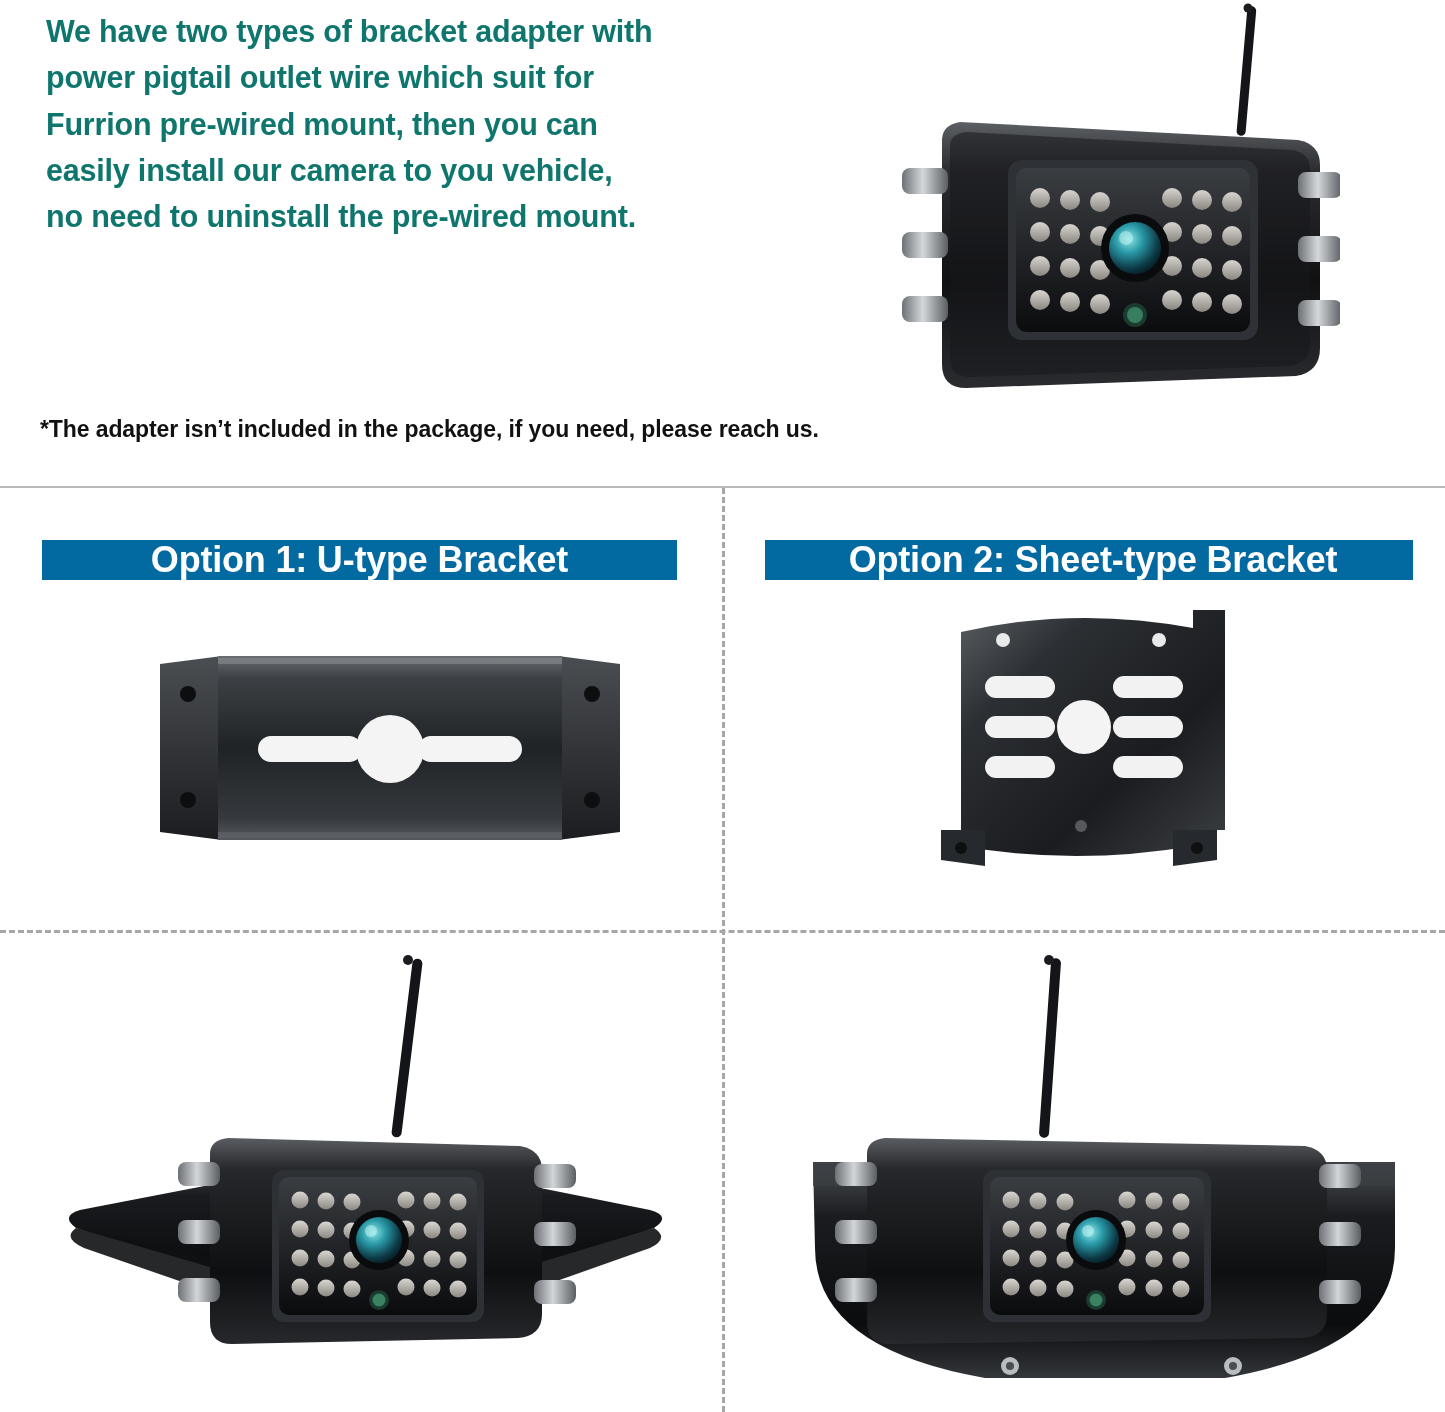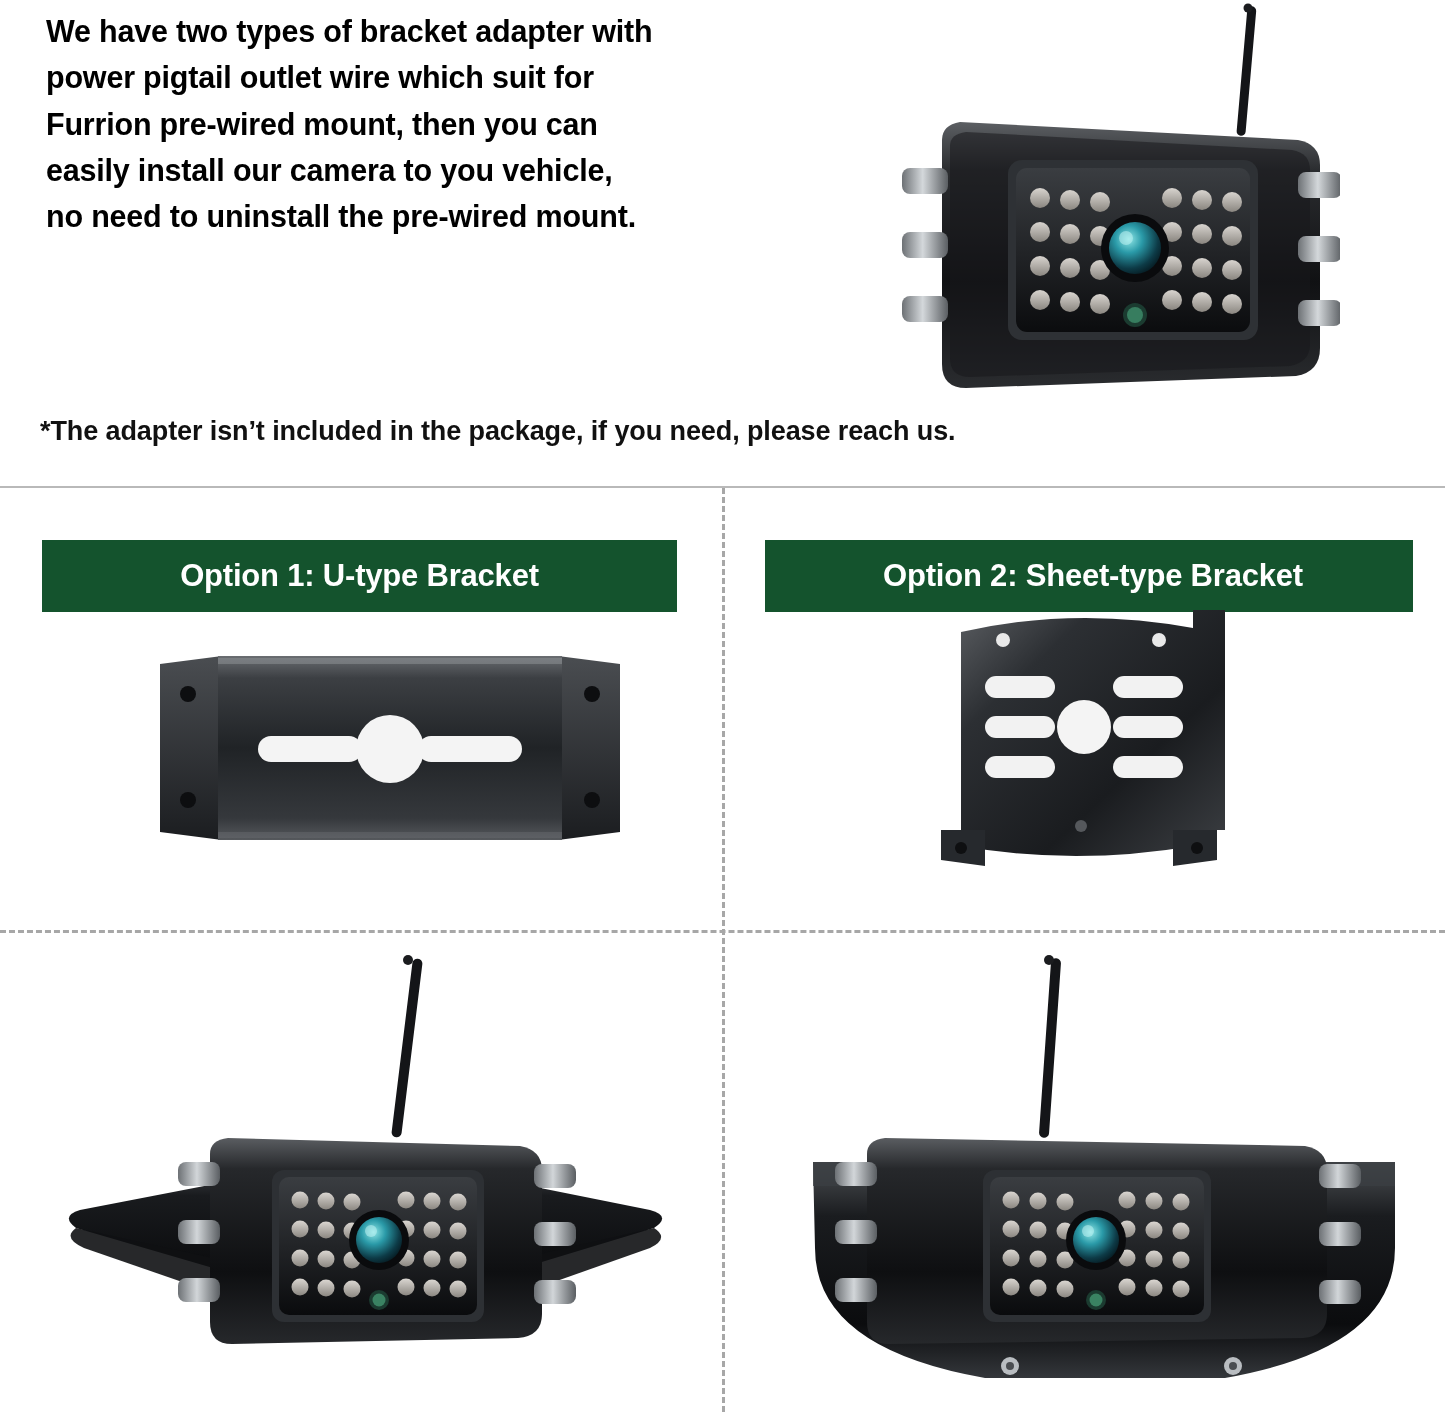--- a/index.html
+++ b/index.html
@@ -24,29 +24,29 @@
   }
   .headline {
     position: absolute;
     left: 46px;
     top: 8px;
     width: 800px;
     font-size: 30.5px;
     font-weight: bold;
     line-height: 1.52;
     letter-spacing: -0.2px;
-    color: #000000;
+    color: #0f766e;
     white-space: pre-line;
   }
   .footnote {
     position: absolute;
     left: 40px;
     top: 416px;
     width: 1000px;
-    font-size: 27px;
+    font-size: 23px;
     font-weight: bold;
     color: #111111;
     letter-spacing: -0.1px;
   }
 
   
   .hero-camera {
     position: absolute;
     left: 880px;
     top: 0px;
@@ -86,24 +86,24 @@
     position: absolute;
   }
   .panel-opt1 { left: 0px;   top: 488px; width: 722px; height: 442px; }
   .panel-opt2 { left: 725px; top: 488px; width: 720px; height: 442px; }
   .panel-cam1 { left: 0px;   top: 933px; width: 722px; height: 479px; }
   .panel-cam2 { left: 725px; top: 933px; width: 720px; height: 479px; }
 
   .option-banner {
     position: absolute;
     top: 52px;
-    height: 72px;
-    background: #14532d;
+    height: 40px;
+    background: #0369a1;
     color: #ffffff;
-    font-size: 31px;
+    font-size: 36px;
     font-weight: bold;
     display: flex;
     align-items: center;
     justify-content: center;
     letter-spacing: -0.2px;
   }
   .panel-opt1 .option-banner { left: 42px; width: 635px; }
   .panel-opt2 .option-banner { left: 40px; width: 640px; padding-left: 8px; }
 
   .bracket-art {

